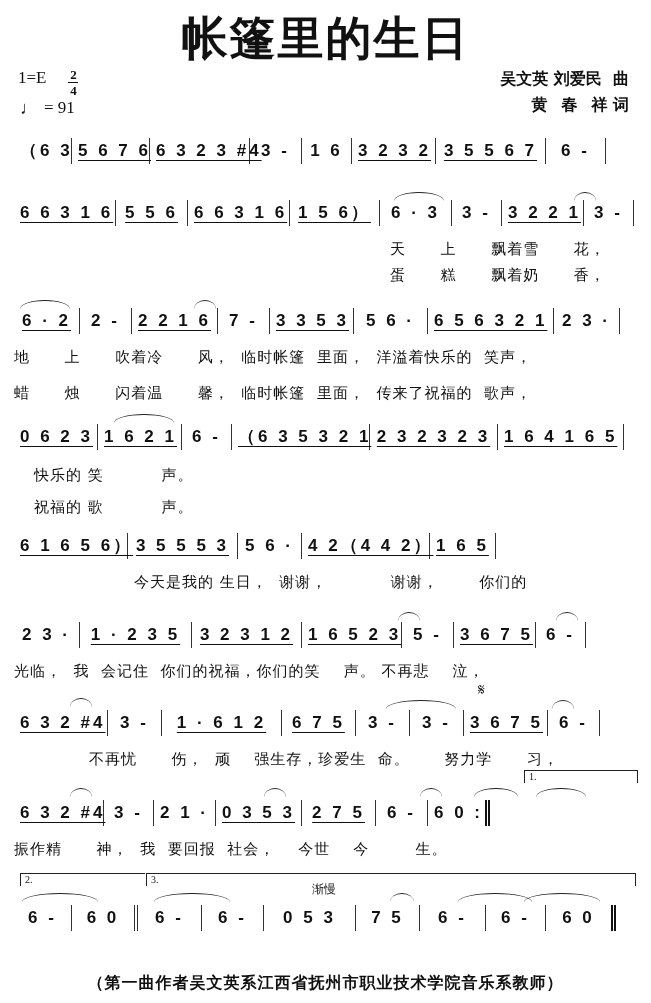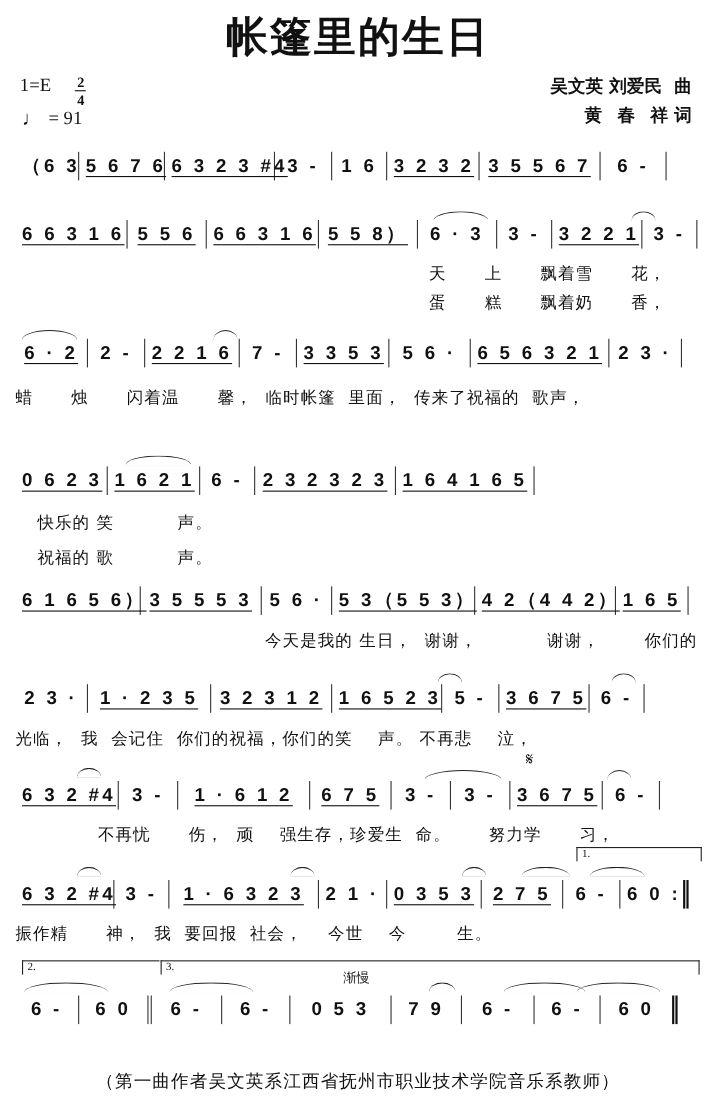--- a/index.html
+++ b/index.html
@@ -2,21 +2,21 @@
 <html><head>
 <meta charset="utf-8">
 <style>
   html, body { margin: 0; padding: 0; background: #ffffff; }
   body {
     width: 651px; height: 1003px; position: relative; overflow: hidden;
     color: #111; font-family: "DejaVu Sans", sans-serif;
   }
   .title {
     position: absolute; left: 0; top: 8px; width: 651px; text-align: center;
-    font-size: 38px; font-weight: bold; letter-spacing: 2px;
+    font-size: 46px; font-weight: bold; letter-spacing: 2px;
     font-family: "DejaVu Sans", sans-serif;
   }
   .meta-left { position: absolute; left: 18px; top: 68px; font-family: "Liberation Serif", serif; font-size: 17px; }
   .meta-left .row { height: 30px; display: flex; }
   .timesig { display: inline-flex; flex-direction: column; align-items: center; margin-left: 22px; font-weight: bold; font-size: 13px; line-height: 13px; }
   .timesig .bar { width: 10px; height: 1px; background: #111; margin: 1px 0; }
   .tempo-note { font-size: 18px; margin-left: 2px; margin-right: 6px; }
   .meta-right { position: absolute; right: 22px; top: 66px; font-weight: bold; font-size: 16px; text-align: right; }
   .meta-right div { height: 26px; line-height: 26px; }
   .lyricist { letter-spacing: 14px; margin-right: -14px; }
@@ -43,21 +43,21 @@
     position: absolute; border-top: 1px solid #222; border-left: 1px solid #222;
     font-size: 10px; padding-left: 4px; height: 12px; line-height: 12px;
     font-family: "Liberation Serif", serif;
   }
   .slur {
     position: absolute; border-top: 1.5px solid #222; border-radius: 50% 50% 0 0 / 100% 100% 0 0; height: 8px;
   }
   .marking { position: absolute; font-size: 12px; }
   .footer {
     position: absolute; left: 0; top: 973px; width: 651px; text-align: center;
-    font-size: 16px; font-weight: normal; letter-spacing: 1px;
+    font-size: 16px; font-weight: bold; letter-spacing: 1px;
     font-family: "DejaVu Serif", serif;
   }
 </style>
 </head>
 <body>
 
 <div class="title">帐篷里的生日</div>
 
 <div class="meta-left">
   <div class="row">
@@ -92,21 +92,21 @@
   </div>
 </div>
 
 <div class="system" style="top:200px;">
   <div class="slur" style="left:380px; top:-8px; width:50px;"></div>
   <div class="slur" style="left:560px; top:-8px; width:22px;"></div>
   <div class="notes-line">
     <span class="m" style="width:102px">6 6 3 1 6</span>
     <span class="m" style="width:72px">5 5 6</span>
     <span class="m" style="width:102px">6 6 3 1 6</span>
-    <span class="m" style="width:90px">5 5 8）</span>
+    <span class="m" style="width:90px">1 5 6）</span>
     <span class="m noline" style="width:72px">6 · 3</span>
     <span class="m noline" style="width:50px">3 -</span>
     <span class="m" style="width:82px">3 2 2 1</span>
     <span class="m noline" style="width:50px">3 -</span>
   </div>
   <div class="lyric" style="margin-left:376px; margin-top:6px;">天      上      飘着雪      花，</div>
   <div class="lyric" style="margin-left:376px;">蛋      糕      飘着奶      香，</div>
 </div>
 
 <div class="system" style="top:308px;">
@@ -115,46 +115,47 @@
   <div class="notes-line">
     <span class="m" style="width:66px">6 · 2</span>
     <span class="m noline" style="width:52px">2 -</span>
     <span class="m" style="width:86px">2 2 1 6</span>
     <span class="m noline" style="width:52px">7 -</span>
     <span class="m" style="width:84px">3 3 5 3</span>
     <span class="m noline" style="width:74px">5 6 ·</span>
     <span class="m" style="width:126px">6 5 6 3 2 1</span>
     <span class="m noline" style="width:66px">2 3 ·</span>
   </div>
+  <div class="lyric" style="margin-top:6px;">地      上      吹着冷      风，  临时帐篷  里面，  洋溢着快乐的  笑声，</div>
   <div class="lyric" style="margin-top:10px;">蜡      烛      闪着温      馨，  临时帐篷  里面，  传来了祝福的  歌声，</div>
 </div>
 
 <div class="system" style="top:424px;">
   <div class="slur" style="left:100px; top:-10px; width:60px;"></div>
   <div class="notes-line">
     <span class="m" style="width:84px">0 6 2 3</span>
     <span class="m" style="width:84px">1 6 2 1</span>
     <span class="m noline" style="width:50px">6 -</span>
+    <span class="m" style="width:138px">（6 3 5 3 2 1</span>
     <span class="m" style="width:128px">2 3 2 3 2 3</span>
     <span class="m" style="width:126px">1 6 4 1 6 5</span>
   </div>
   <div class="lyric" style="margin-left:20px; margin-top:8px;">快乐的 笑          声。</div>
   <div class="lyric" style="margin-left:20px; margin-top:6px;">祝福的 歌          声。</div>
 </div>
 
 <div class="system" style="top:533px;">
   <div class="notes-line">
     <span class="m" style="width:114px">6 1 6 5 6）</span>
     <span class="m" style="width:110px">3 5 5 5 3</span>
     <span class="m noline" style="width:64px">5 6 ·</span>
-    <span class="m" style="width:130px">5 3（5 5 3）</span>
     <span class="m" style="width:128px">4 2（4 4 2）</span>
     <span class="m" style="width:66px">1 6 5</span>
   </div>
-  <div class="lyric" style="margin-left:120px; margin-top:6px;text-align:right;">今天是我的 生日，  谢谢，           谢谢，       你们的</div>
+  <div class="lyric" style="margin-left:120px; margin-top:6px;">今天是我的 生日，  谢谢，           谢谢，       你们的</div>
 </div>
 
 <div class="system" style="top:622px;">
   <div class="slur" style="left:384px; top:-10px; width:22px;"></div>
   <div class="slur" style="left:542px; top:-10px; width:22px;"></div>
   <div class="notes-line">
     <span class="m noline" style="width:66px">2 3 ·</span>
     <span class="m" style="width:112px">1 · 2 3 5</span>
     <span class="m" style="width:110px">3 2 3 1 2</span>
     <span class="m" style="width:100px">1 6 5 2 3</span>
@@ -186,21 +187,20 @@
 <div class="system" style="top:800px;">
   <div class="volta" style="left:510px; top:-30px; width:108px; border-right:1px solid #222;">1.</div>
   <div class="slur" style="left:56px; top:-12px; width:22px;"></div>
   <div class="slur" style="left:250px; top:-12px; width:22px;"></div>
   <div class="slur" style="left:406px; top:-12px; width:22px;"></div>
   <div class="slur" style="left:460px; top:-12px; width:44px;"></div>
   <div class="slur" style="left:522px; top:-12px; width:50px;"></div>
   <div class="notes-line">
     <span class="m" style="width:90px">6 3 2 #4</span>
     <span class="m noline" style="width:50px">3 -</span>
-    <span class="m" style="width:136px">1 · 6 3 2 3</span>
     <span class="m noline" style="width:62px">2 1 ·</span>
     <span class="m" style="width:86px">0 3 5 3</span>
     <span class="m" style="width:74px">2 7 5</span>
     <span class="m noline" style="width:52px">6 -</span>
     <span class="m noline end" style="width:62px">6 0 :</span>
   </div>
   <div class="lyric" style="margin-top:6px;">振作精      神，  我  要回报  社会，    今世    今        生。</div>
 </div>
 
 <div class="system" style="top:905px;">
@@ -211,20 +211,20 @@
   <div class="slur" style="left:140px; top:-12px; width:76px;"></div>
   <div class="slur" style="left:376px; top:-12px; width:24px;"></div>
   <div class="slur" style="left:444px; top:-12px; width:74px;"></div>
   <div class="slur" style="left:510px; top:-12px; width:76px;"></div>
   <div class="notes-line">
     <span class="m noline" style="width:58px">6 -</span>
     <span class="m noline dbl" style="width:66px">6 0</span>
     <span class="m noline" style="width:64px">6 -</span>
     <span class="m noline" style="width:62px">6 -</span>
     <span class="m noline" style="width:92px">0 5 3</span>
-    <span class="m noline" style="width:64px">7 9</span>
+    <span class="m noline" style="width:64px">7 5</span>
     <span class="m noline" style="width:66px">6 -</span>
     <span class="m noline" style="width:60px">6 -</span>
     <span class="m noline end" style="width:70px">6 0</span>
   </div>
 </div>
 
 <div class="footer">（第一曲作者吴文英系江西省抚州市职业技术学院音乐系教师）</div>
 
 </body></html>

